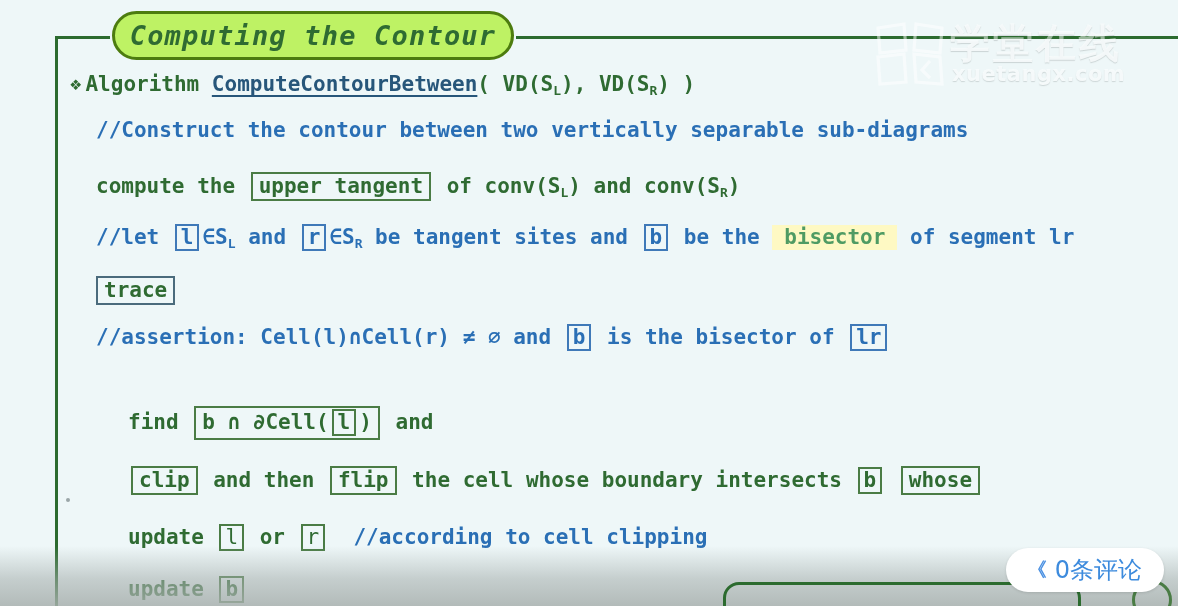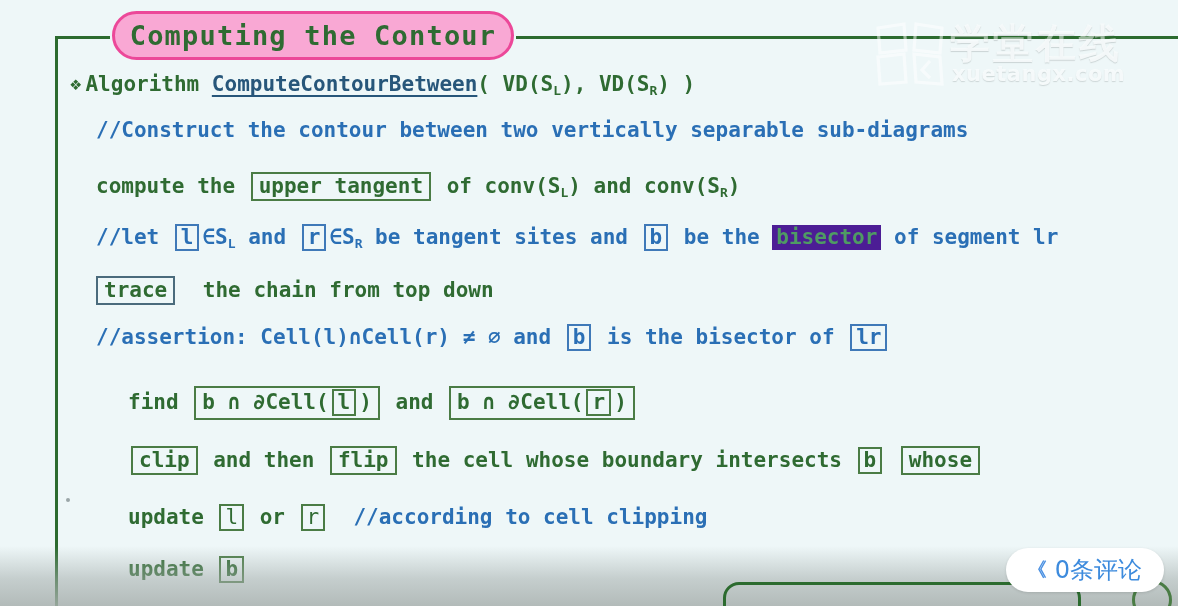--- a/index.html
+++ b/index.html
@@ -39,27 +39,28 @@
     background: #eef7f8;
   }
 
   
   .title-pill {
     position: absolute;
     left: 112px;
     top: 11px;
     width: 402px;
     height: 49px;
-    border: 3px solid #ec4899;
+    border: 3px solid #4d7c0f;
     border-radius: 26px;
-    background: #f9a8d4;
+    background: #bef264;
     box-sizing: border-box;
     display: flex;
     align-items: center;
     justify-content: center;
+    font-style: italic;
   }
   .title-pill .title-text {
     color: #2f6b32;
     font-size: 27px;
     font-weight: bold;
     letter-spacing: 1.2px;
     white-space: nowrap;
   }
 
   
@@ -78,21 +79,21 @@
   }
   .green  { color: #2f6b32; font-weight: bold; }
   .blue   { color: #2a6fb5; font-weight: bold; }
 
   .l-algorithm { height: 46px; padding-left: 0px; }
   .l-construct { height: 52px; padding-left: 26px; }
   .l-compute   { height: 52px; padding-left: 26px; }
   .l-let       { height: 52px; padding-left: 26px; }
   .l-trace     { height: 48px; padding-left: 26px; }
   .l-assert    { height: 62px; padding-left: 26px; }
-  .l-find      { height: 60px; padding-left: 58px; }
+  .l-find      { height: 60px; padding-left: 58px; margin-top: 20px; }
   .l-clipflip  { height: 58px; padding-left: 58px; }
   .l-update1   { height: 52px; padding-left: 58px; }
   .l-update2   { height: 40px; padding-left: 58px; }
 
   .bullet {
     color: #2f6b32;
     font-size: 19px;
     margin-right: 4px;
     position: relative;
     top: -1px;
@@ -127,30 +128,30 @@
     padding: 0px 4px 1px 4px;
     margin: 0 3px;
     display: inline-block;
     line-height: 1.05;
     color: #2a6fb5;
     background: transparent;
   }
   .boxslate {
     border: 2px solid #4a6b7c;
     padding: 1px 6px 2px 6px;
-    margin: 0 15px 0 0;
+    margin: 0 2px 0 0;
     display: inline-block;
     line-height: 1.05;
     color: #2f6b32;
   }
   .boxg.tight { padding: 0px 4px 1px 4px; }
   .hl-bisector {
-    background: #4c1d95;
+    background: #fef9c3;
     color: #4f9b63;
-    padding: 2px 4px;
+    padding: 2px 12px;
   }
 
   
   .watermark {
     position: absolute;
     right: 46px;
     top: 18px;
     width: 268px;
     height: 72px;
     opacity: 0.55;
@@ -329,41 +330,39 @@
       <span class="hl-bisector">bisector</span>
       <span class="sp"></span>
       <span>of segment</span>
       <span class="sp"></span>
       <span>lr</span>
     </div>
 
     <div class="line l-trace green">
       <span class="boxslate">trace</span>
       <span class="sp"></span>
-      <span>the chain from top down</span>
     </div>
 
     <div class="line l-assert blue">
       <span>//assertion: Cell(l)∩Cell(r) ≠ ∅ and</span>
       <span class="sp"></span>
       <span class="boxb">b</span>
       <span class="sp"></span>
       <span>is the bisector of</span>
       <span class="sp"></span>
       <span class="boxb">lr</span>
     </div>
 
     <div class="line l-find green">
       <span>find</span>
       <span class="sp"></span>
       <span class="boxg"><span>b  ∩  ∂Cell(</span><span class="boxg tight">l</span><span>)</span></span>
       <span class="sp"></span>
       <span>and</span>
       <span class="sp"></span>
-      <span class="boxg"><span>b  ∩  ∂Cell(</span><span class="boxg tight">r</span><span>)</span></span>
     </div>
 
     <div class="line l-clipflip green">
       <span class="boxg">clip</span>
       <span class="sp"></span>
       <span>and then</span>
       <span class="sp"></span>
       <span class="boxg">flip</span>
       <span class="sp"></span>
       <span>the cell whose boundary intersects</span>

